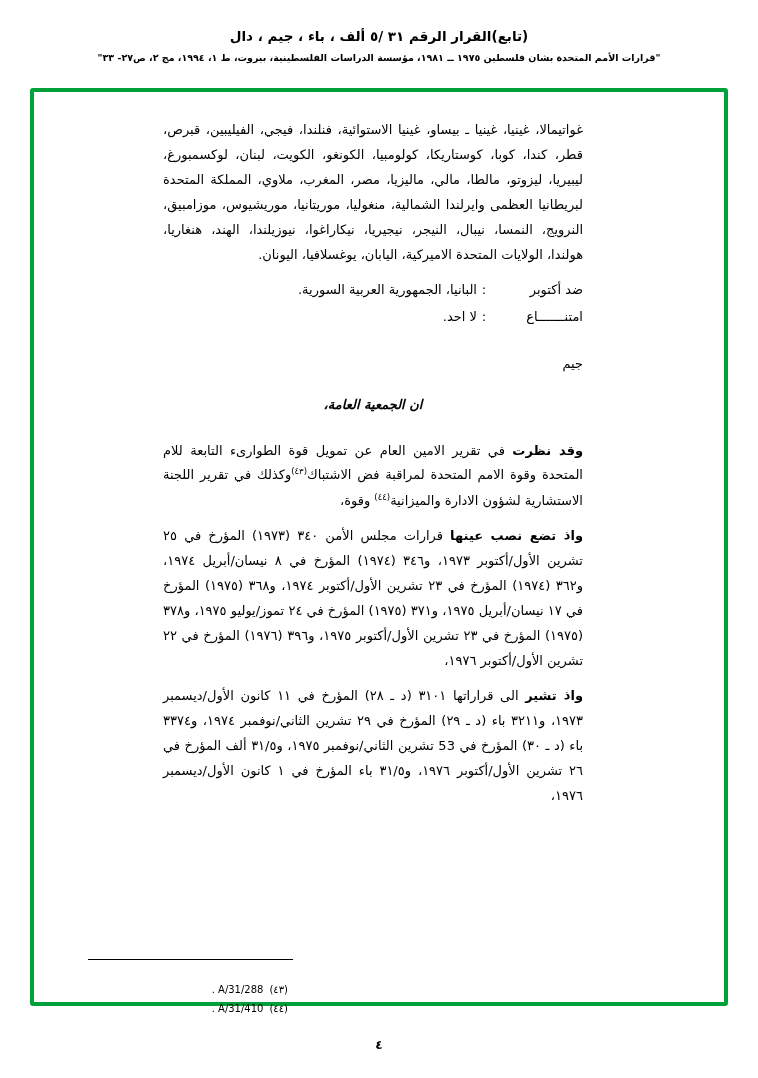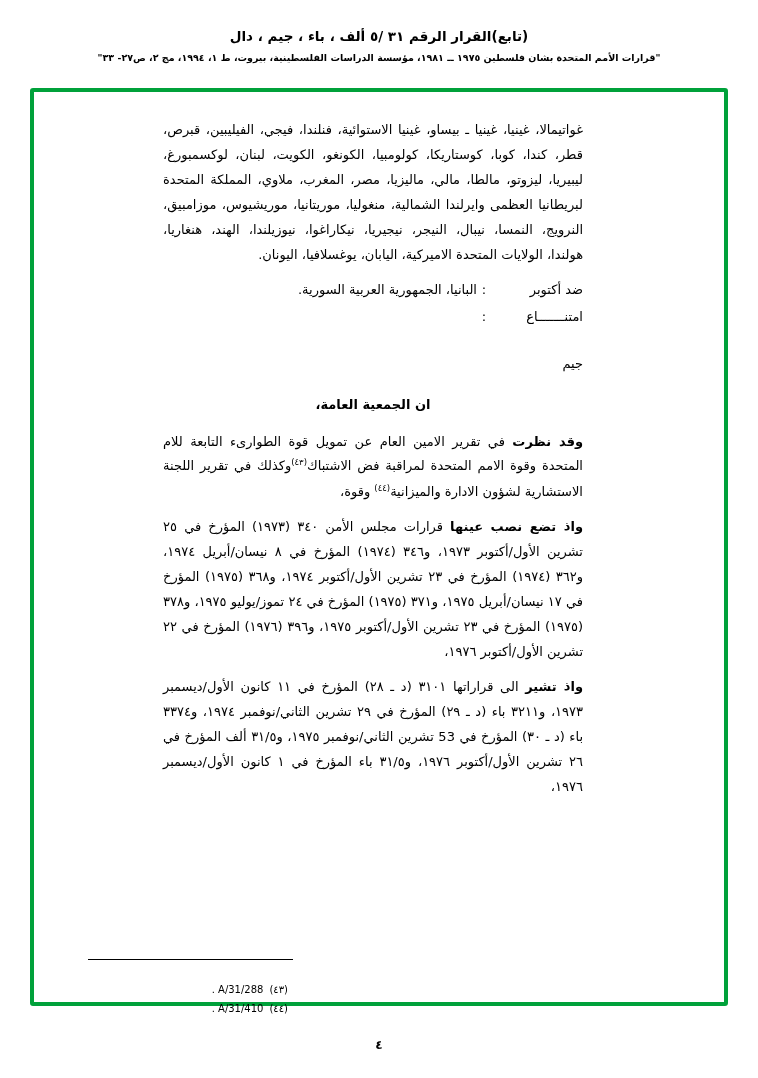--- a/index.html
+++ b/index.html
@@ -81,23 +81,24 @@
   }
   .vote-value {
     flex: 1;
   }
   .section-letter {
     margin: 22px 0 16px 0;
     font-size: 13px;
   }
   .sub-head {
     font-weight: bold;
-    margin-bottom: 12px;
+    margin-bottom: 21px;
     text-align: center;
     font-size: 13px;
+    font-style: italic;
   }
   sup {
     font-size: 8.5px;
     vertical-align: super;
   }
   .footnote-rule {
     position: absolute;
     bottom: 118px;
     right: 465px;
     width: 205px;
@@ -146,20 +147,21 @@
 
     <div class="vote-line">
       <span class="vote-label">ضد أكتوبر</span>
       <span class="vote-colon">:</span>
       <span class="vote-value">البانيا، الجمهورية العربية السورية.</span>
     </div>
 
     <div class="vote-line">
       <span class="vote-label">امتنـــــــاع</span>
       <span class="vote-colon">:</span>
+      <span class="vote-value">لا احد.</span>
     </div>
 
     <div class="section-letter">جيم</div>
 
     <div class="sub-head">ان الجمعية العامة،</div>
 
     <div class="para">
       <span class="bold">وقد نظرت</span><span> في تقرير الامين العام عن تمويل قوة الطوارىء التابعة للام المتحدة وقوة الامم المتحدة لمراقبة فض الاشتباك</span><sup>(٤٣)</sup><span>وكذلك في تقرير اللجنة الاستشارية لشؤون الادارة والميزانية</span><sup>(٤٤)</sup><span> وقوة،</span>
     </div>
 

